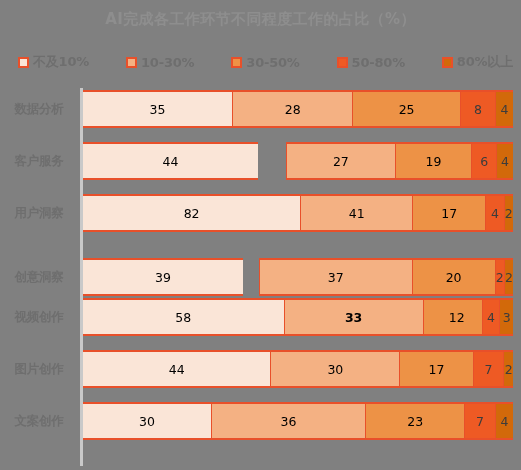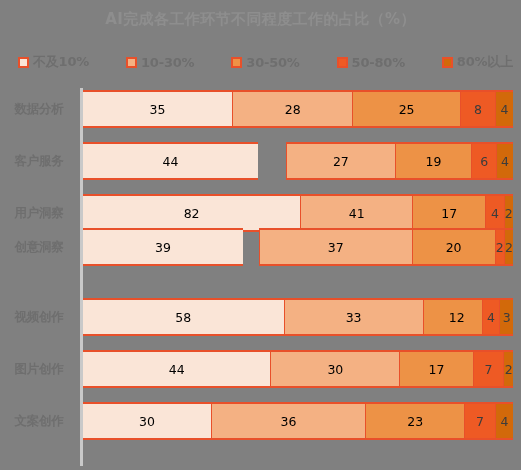--- a/index.html
+++ b/index.html
@@ -220,21 +220,21 @@
             <span>17</span>
           </div>
           <div class="seg s4" title="50-80%: 4%" style="flex: 4 0 0px; background: rgb(238, 90, 36);">
             <span>4</span>
           </div>
           <div class="seg s5" title="80%以上: 2%" style="flex: 2 0 0px; background: rgb(210, 105, 10);">
             <span>2</span>
           </div>
         </div>
       </div>
-      <div class="bar-row" style="top: 140px;">
+      <div class="bar-row" style="top: 170px;">
         <div class="cat-label">创意洞察</div>
         <div class="bar-track">
           <div class="seg s1" title="不及10%: 39%" style="flex: 39 0 0px; background: rgb(250, 229, 215);">
             <span>39</span>
           </div>
           <div class="seg s2" title="10-30%: 37%" style="flex: 37 0 0px; background: rgb(244, 177, 131); margin-left: 16px;">
             <span>37</span>
           </div>
           <div class="seg s3" title="30-50%: 20%" style="flex: 20 0 0px; background: rgb(237, 146, 70);">
             <span>20</span>
@@ -246,21 +246,21 @@
             <span>2</span>
           </div>
         </div>
       </div>
       <div class="bar-row" style="top: 210px;">
         <div class="cat-label">视频创作</div>
         <div class="bar-track">
           <div class="seg s1" title="不及10%: 48%" style="flex: 48 0 0px; background: rgb(250, 229, 215);">
             <span>58</span>
           </div>
-          <div class="seg s2" title="10-30%: 33%" style="flex: 33 0 0px; background: rgb(244, 177, 131);">
+          <div class="seg s2" title="10-30%: 33%" style="flex: 33 0 0px; background: rgb(244, 177, 131); font-weight: bold;">
             <span>33</span>
           </div>
           <div class="seg s3" title="30-50%: 12%" style="flex: 12 0 0px; background: rgb(237, 146, 70); padding-left: 8px;">
             <span>12</span>
           </div>
           <div class="seg s4" title="50-80%: 4%" style="flex: 4 0 0px; background: rgb(238, 90, 36);">
             <span>4</span>
           </div>
           <div class="seg s5" title="80%以上: 3%" style="flex: 3 0 0px; background: rgb(210, 105, 10);">
             <span>3</span>

